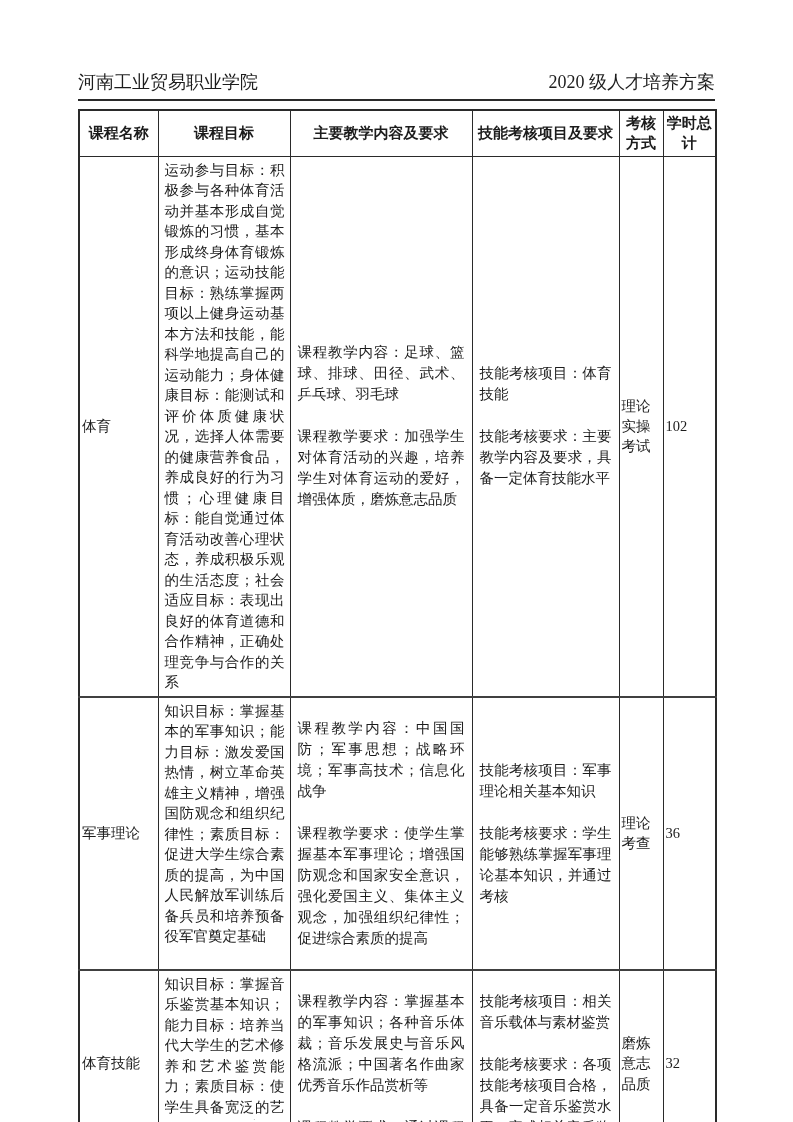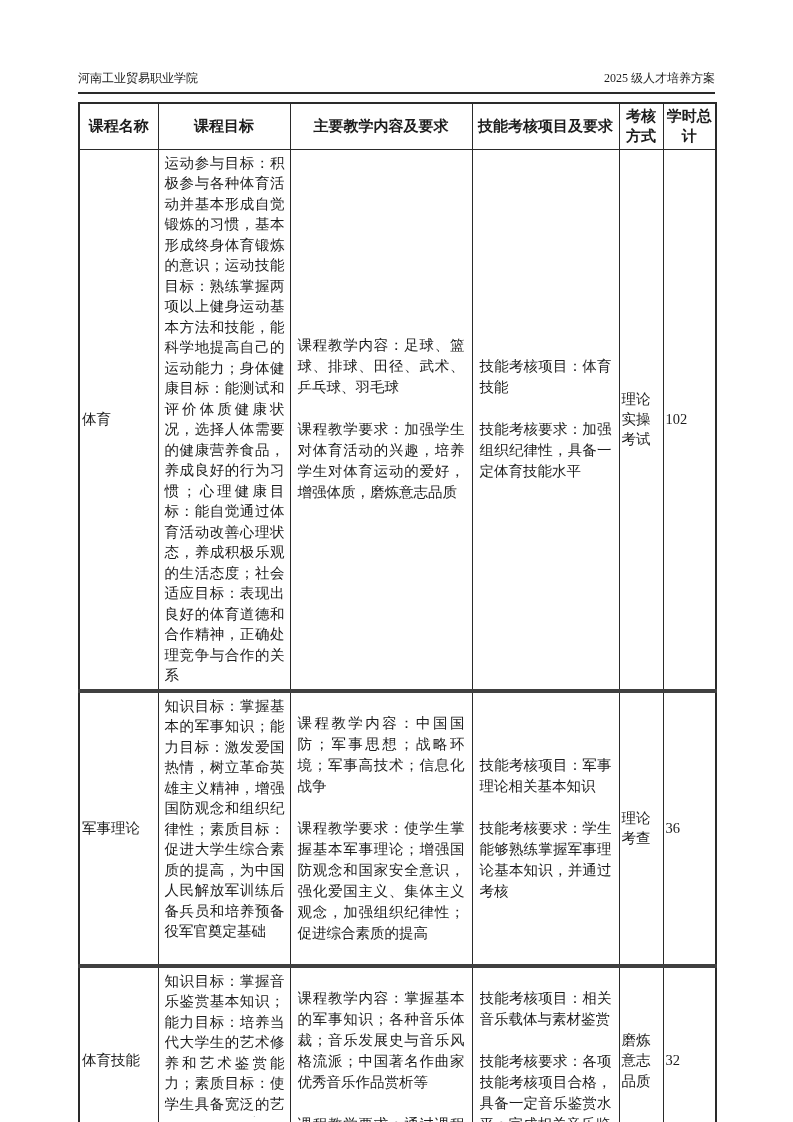--- a/index.html
+++ b/index.html
@@ -10,21 +10,21 @@
     color: #1c1c1c;
     position: relative;
     overflow: hidden;
   }
   .page { padding: 70px 78px 0 78px; }
 
   .doc-header {
     display: flex;
     justify-content: space-between;
     align-items: flex-start;
-    font-size: 12px;
+    font-size: 18px;
     padding-bottom: 5px;
     border-bottom: 2px solid #2a2a2a;
     gap: 36px;
   }
 
   table.course-table {
     margin-top: 8px;
     width: 637px;
     border-collapse: collapse;
     table-layout: fixed;
@@ -43,21 +43,21 @@
     vertical-align: middle;
   }
   .course-table th {
     font-weight: bold;
     font-size: 15px;
     text-align: center;
     height: 45px;
     padding: 2px 2px;
     line-height: 1.35;
   }
-  .course-table tr.row-sep td { border-top: 4px solid #404040; }
+  .course-table tr.row-sep td { border-top: 2px solid #404040; }
 
   td.cell-name, td.cell-method, td.cell-hours {
     line-height: 1.4;
     padding: 2px 2px;
   }
   td.cell-obj {
     vertical-align: top;
     padding: 3px 5px 3px 6px;
     line-height: 20.5px;
     text-align: justify;
@@ -88,21 +88,21 @@
     letter-spacing: 4px;
   }
 </style>
 </head>
 <body>
 
 <div class="page">
 
   <div class="doc-header">
     <span>河南工业贸易职业学院</span>
-    <span>2025 级人才培养方案</span>
+    <span>2020 级人才培养方案</span>
   </div>
 
   <table class="course-table">
     <colgroup>
       <col class="c1">
         <col class="c2">
         <col class="c3">
         <col class="c4">
         <col class="c5">
         <col class="c6">
@@ -121,21 +121,21 @@
 
       <tr class="r-sports">
         <td class="cell-name">体育</td>
         <td class="cell-obj">运动参与目标：积极参与各种体育活动并基本形成自觉锻炼的习惯，基本形成终身体育锻炼的意识；运动技能目标：熟练掌握两项以上健身运动基本方法和技能，能科学地提高自己的运动能力；身体健康目标：能测试和评价体质健康状况，选择人体需要的健康营养食品，养成良好的行为习惯；心理健康目标：能自觉通过体育活动改善心理状态，养成积极乐观的生活态度；社会适应目标：表现出良好的体育道德和合作精神，正确处理竞争与合作的关系</td>
         <td class="cell-content">
           <div>课程教学内容：足球、篮球、排球、田径、武术、乒乓球、羽毛球</div>
           <div class="para2">课程教学要求：加强学生对体育活动的兴趣，培养学生对体育运动的爱好，增强体质，磨炼意志品质</div>
         </td>
         <td class="cell-assess">
           <div>技能考核项目：体育技能</div>
-          <div class="para2">技能考核要求：加强组织纪律性，具备一定体育技能水平</div>
+          <div class="para2">技能考核要求：主要教学内容及要求，具备一定体育技能水平</div>
         </td>
         <td class="cell-method">理论实操考试</td>
         <td class="cell-hours">102</td>
       </tr>
 
       <tr class="r-military row-sep">
         <td class="cell-name">军事理论</td>
         <td class="cell-obj">知识目标：掌握基本的军事知识；能力目标：激发爱国热情，树立革命英雄主义精神，增强国防观念和组织纪律性；素质目标：促进大学生综合素质的提高，为中国人民解放军训练后备兵员和培养预备役军官奠定基础</td>
         <td class="cell-content">
           <div>课程教学内容：中国国防；军事思想；战略环境；军事高技术；信息化战争</div>

